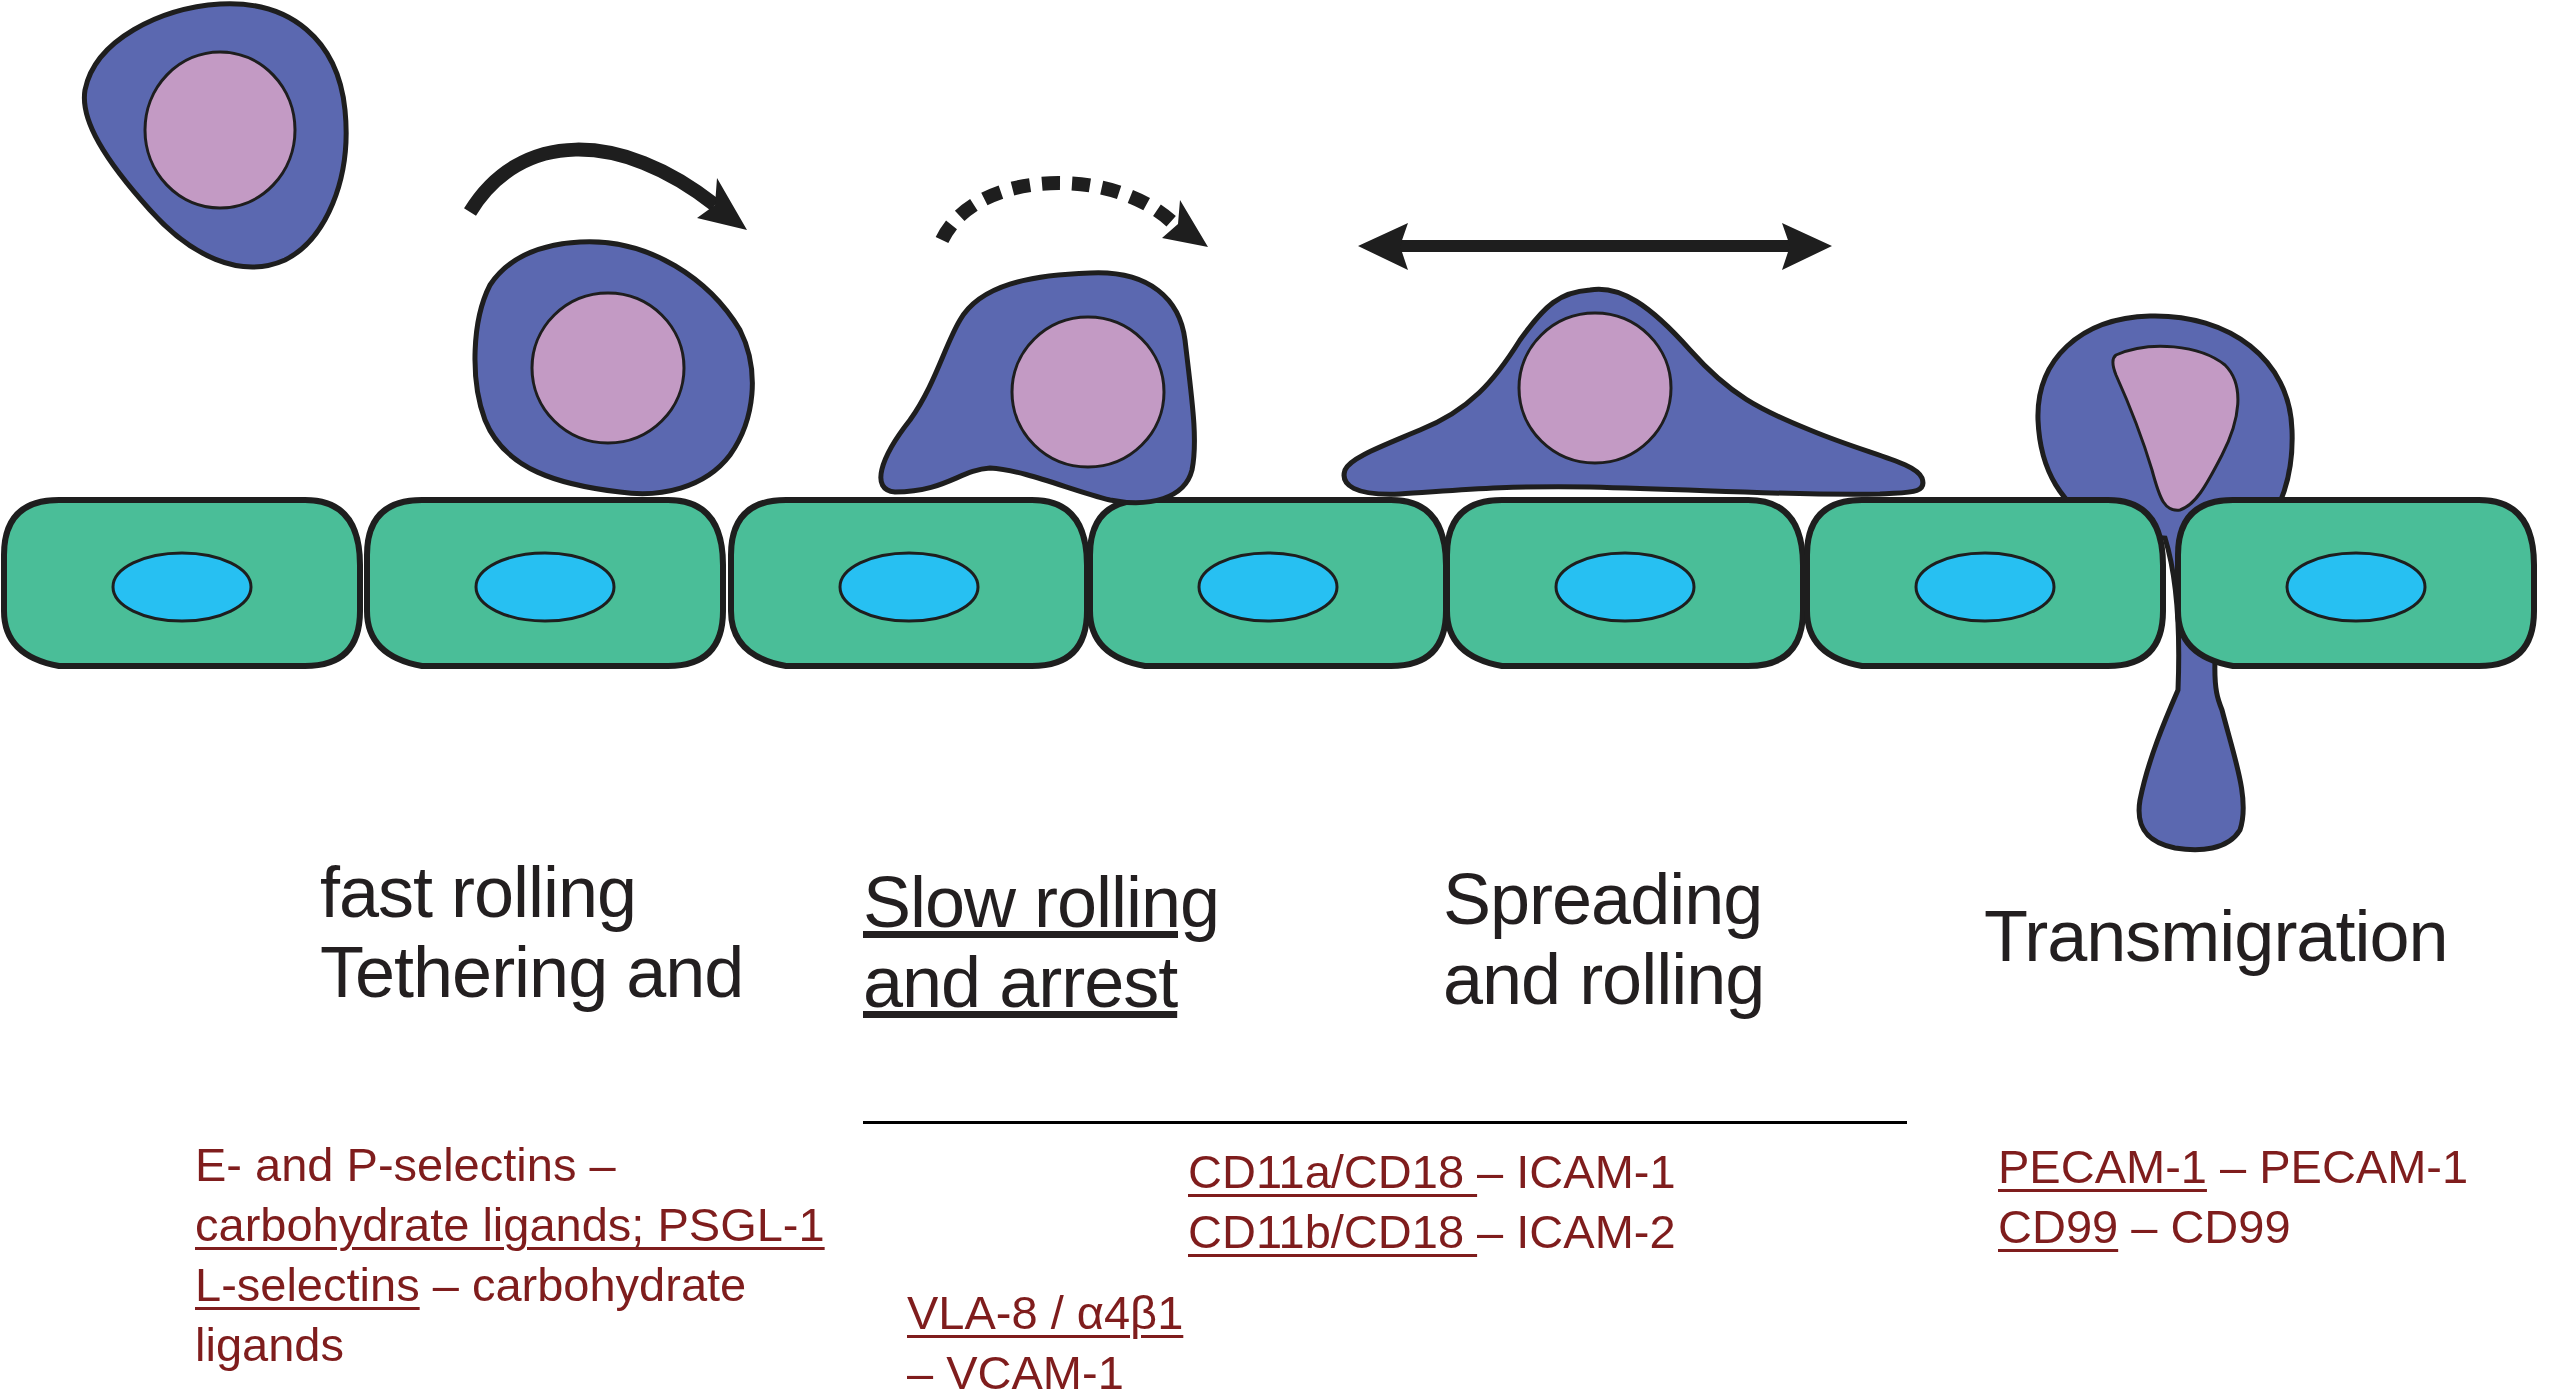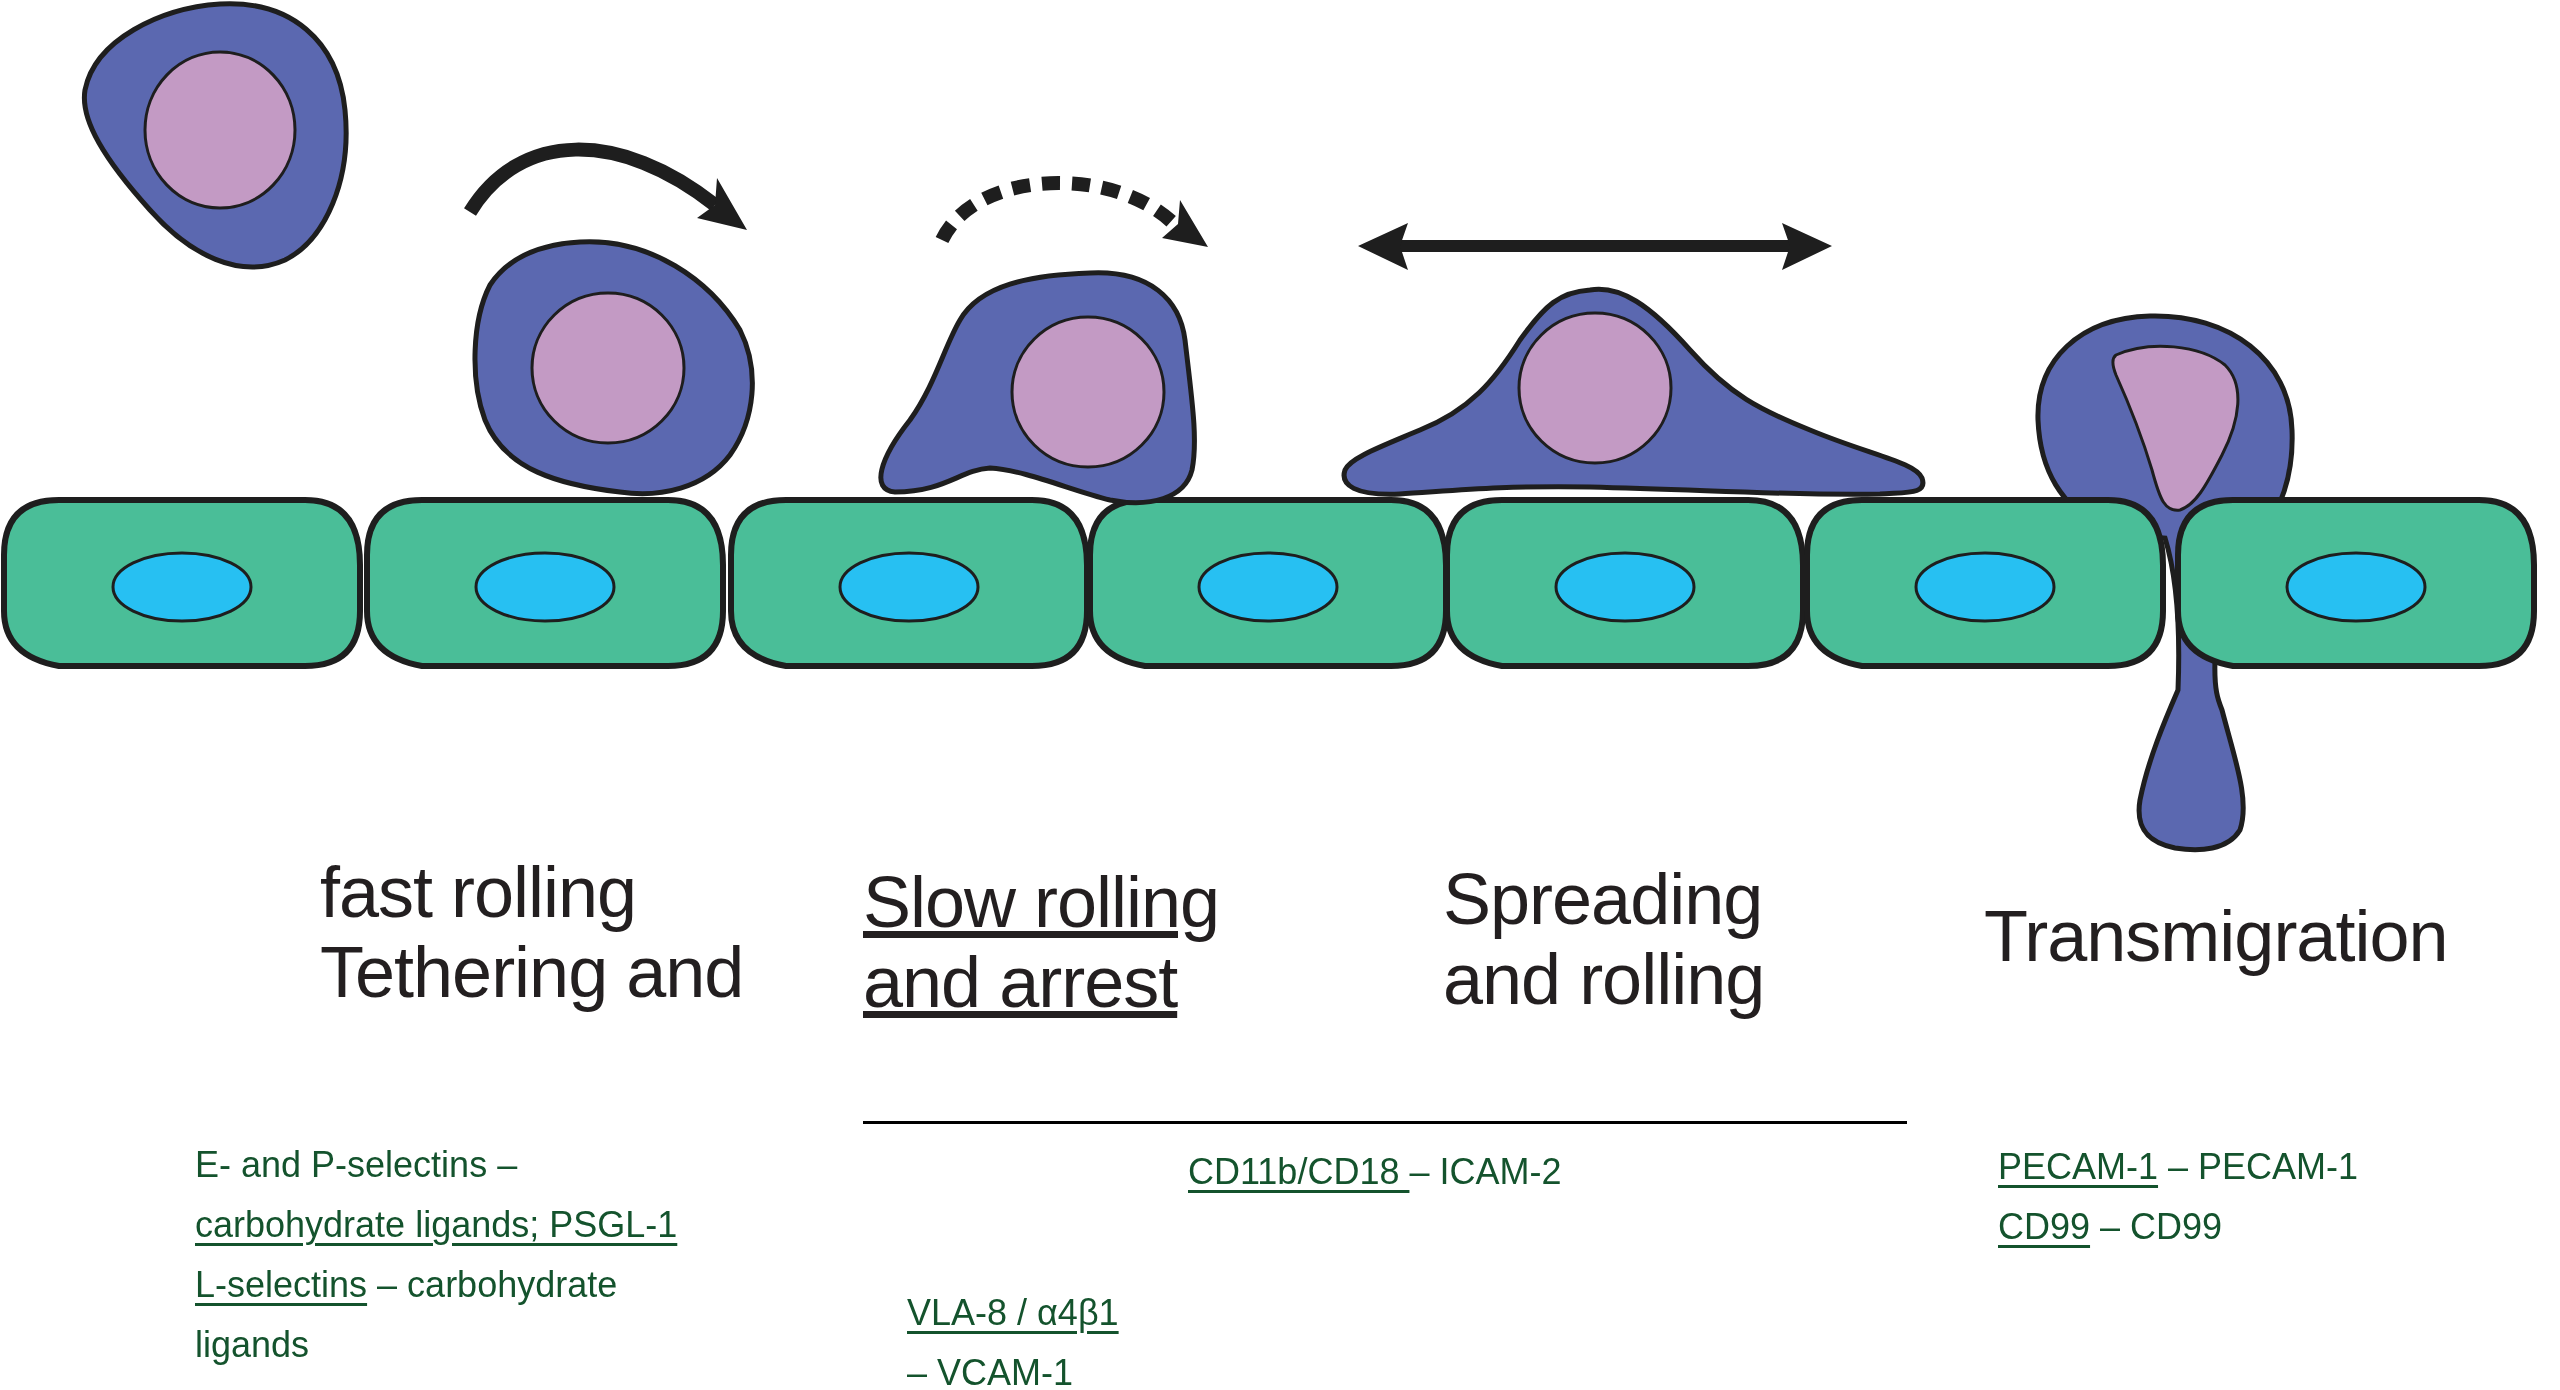--- a/index.html
+++ b/index.html
@@ -11,23 +11,23 @@
     font-size:72px;
     line-height:80px;
     color:#231f20;
     letter-spacing:-1px;
     white-space:nowrap;
     margin:0;
   }
   .mol {
     position:absolute;
     font-family:"Liberation Sans", sans-serif;
-    font-size:36px;
+    font-size:47px;
     line-height:60px;
-    color:#14532d;
+    color:#7f1d1d;
     white-space:nowrap;
   }
   .mol .line { display:block; height:60px; }
   .mol u { text-decoration:underline; text-decoration-thickness:3px; text-underline-offset:6px; }
   .divider { position:absolute; left:863px; top:1121px; width:1044px; height:3px; background:#000; }
 </style>
 </head>
 <body>
 
 <svg id="canvas" viewBox="0 0 2560 1390" xmlns="http://www.w3.org/2000/svg">
@@ -127,20 +127,21 @@
 
 <div class="divider"></div>
 
 <div class="mol" style="left:195px; top:1135px;">
     <span class="line"><span>E- and P-selectins –</span></span>
     <span class="line"><u>carbohydrate ligands; PSGL-1</u></span>
     <span class="line"><u>L-selectins</u><span> – carbohydrate</span></span>
     <span class="line"><span>ligands</span></span>
   </div>
 <div class="mol" style="left:1188px; top:1142px;">
+    <span class="line"><u>CD11a/CD18 </u><span>– ICAM-1</span></span>
     <span class="line"><u>CD11b/CD18 </u><span>– ICAM-2</span></span>
   </div>
 <div class="mol" style="left:907px; top:1283px;">
     <span class="line"><u>VLA-8 / α4β1</u></span>
     <span class="line"><span>– VCAM-1</span></span>
   </div>
 <div class="mol" style="left:1998px; top:1137px;">
     <span class="line"><u>PECAM-1</u><span> – PECAM-1</span></span>
     <span class="line"><u>CD99</u><span> – CD99</span></span>
   </div>

